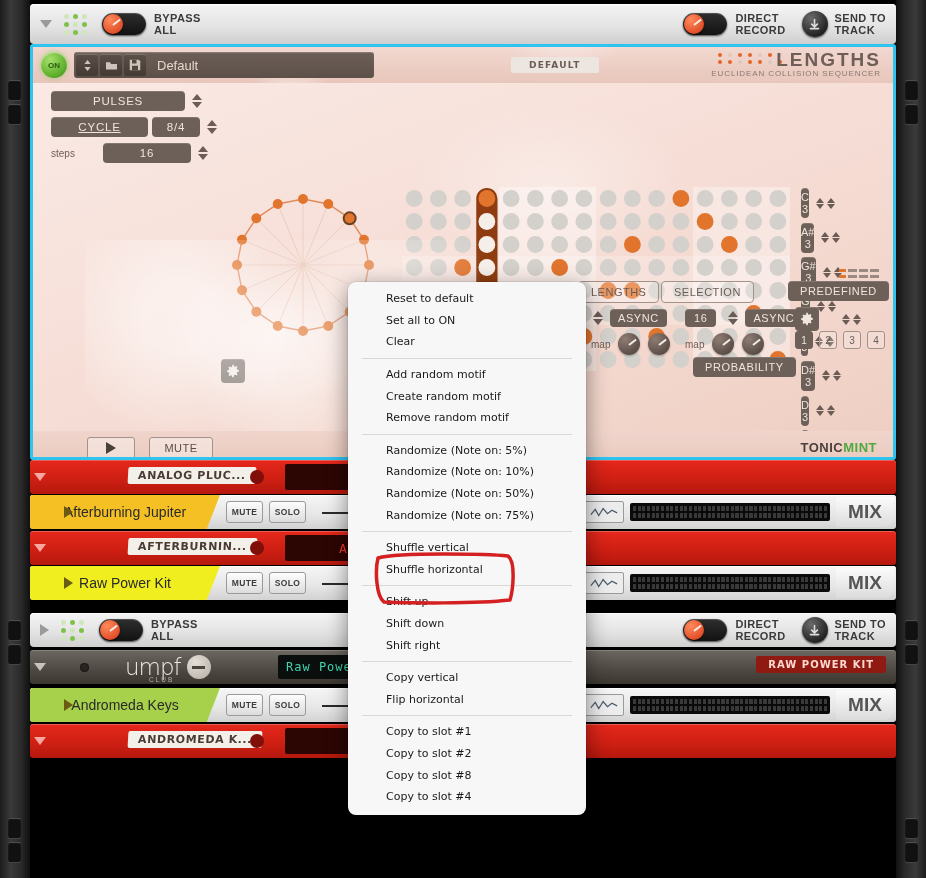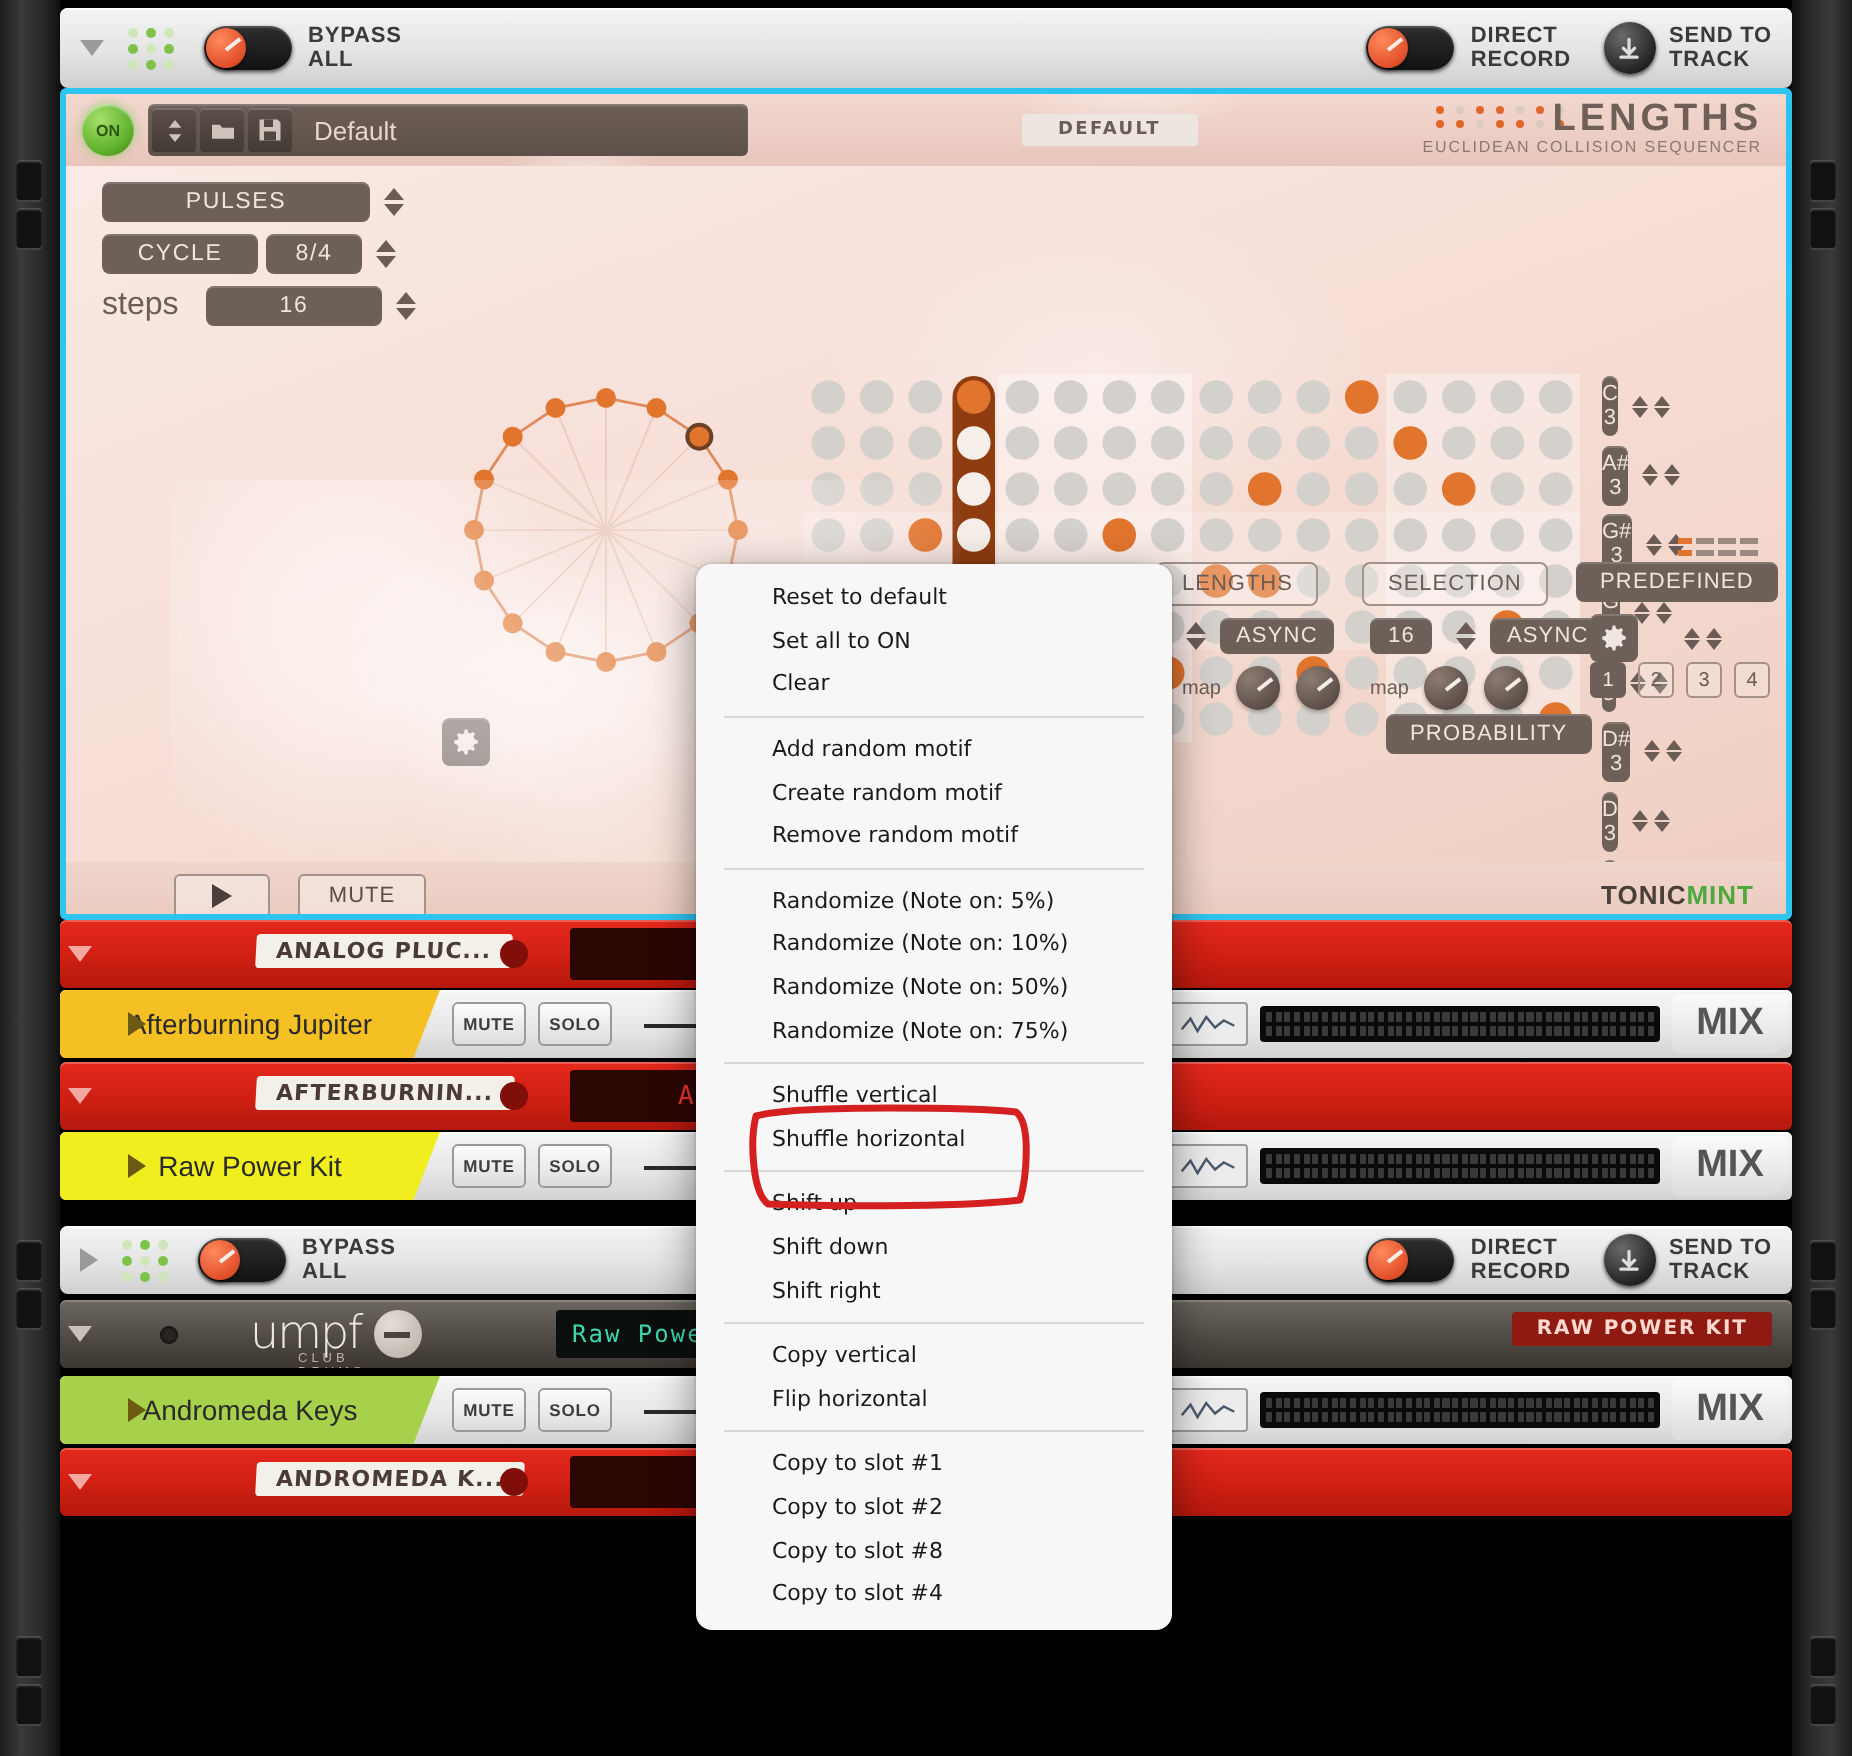--- a/index.html
+++ b/index.html
@@ -157,24 +157,24 @@
 
   
   .paramcol { position: absolute; left: 18px; top: 8px; width: 170px; }
   .prow { display: flex; align-items: center; margin-bottom: 6px; }
   .pbtn {
     background: #6d6059; color: #f0e4dc; border-radius: 4px;
     font-size: 11.5px; letter-spacing: .8px; text-align: center;
     padding: 4px 0; box-shadow: inset 0 1px 0 rgba(255,255,255,.15);
   }
   .pbtn.wide { width: 134px; }
-  .pbtn.half { width: 78px; }
+  .pbtn.half { width: 97px; text-decoration: underline; }
   .pbtn.val  { width: 48px; margin-left: 4px; }
   .pbtn.val2 { width: 88px; margin-left: 6px; }
-  .plabel { font-size: 16px; color: #6c5d56; width: 46px; }
+  .plabel { font-size: 10px; color: #6c5d56; width: 46px; }
   .spin {
     width: 14px; margin-left: 5px; display: flex; flex-direction: column;
     align-items: center; justify-content: center; gap: 2px;
   }
   .spin i { display: block; width: 0; height: 0; border-left: 5px solid transparent;
             border-right: 5px solid transparent; }
   .spin i.up   { border-bottom: 6px solid #6b5c55; }
   .spin i.down { border-top: 6px solid #6b5c55; }
 
   
@@ -819,21 +819,21 @@
             <rect x="31" y="14" width="9" height="3" fill="#9a8a82"></rect>
           <rect x="9" y="20" width="9" height="3" fill="#9a8a82"></rect>
             <rect x="20" y="20" width="9" height="3" fill="#9a8a82"></rect>
             <rect x="31" y="20" width="9" height="3" fill="#9a8a82"></rect>
         </g>
       </svg>
 
       <div class="ctrl" style="left:545px;top:198px">
         <div class="tabbtn">LENGTHS</div>
       </div>
-      <div class="ctrl" style="left:648px;top:198px">
+      <div class="ctrl" style="left:628px;top:198px">
         <div class="tabbtn">SELECTION</div>
       </div>
       <div class="ctrl" style="left:755px;top:198px">
         <div class="filledbtn">PREDEFINED</div>
       </div>
 
       <div class="ctrl" style="left:553px;top:226px;display:flex;align-items:center;gap:5px">
         <div class="spin">
             <i class="up"></i>
             <i class="down"></i>

